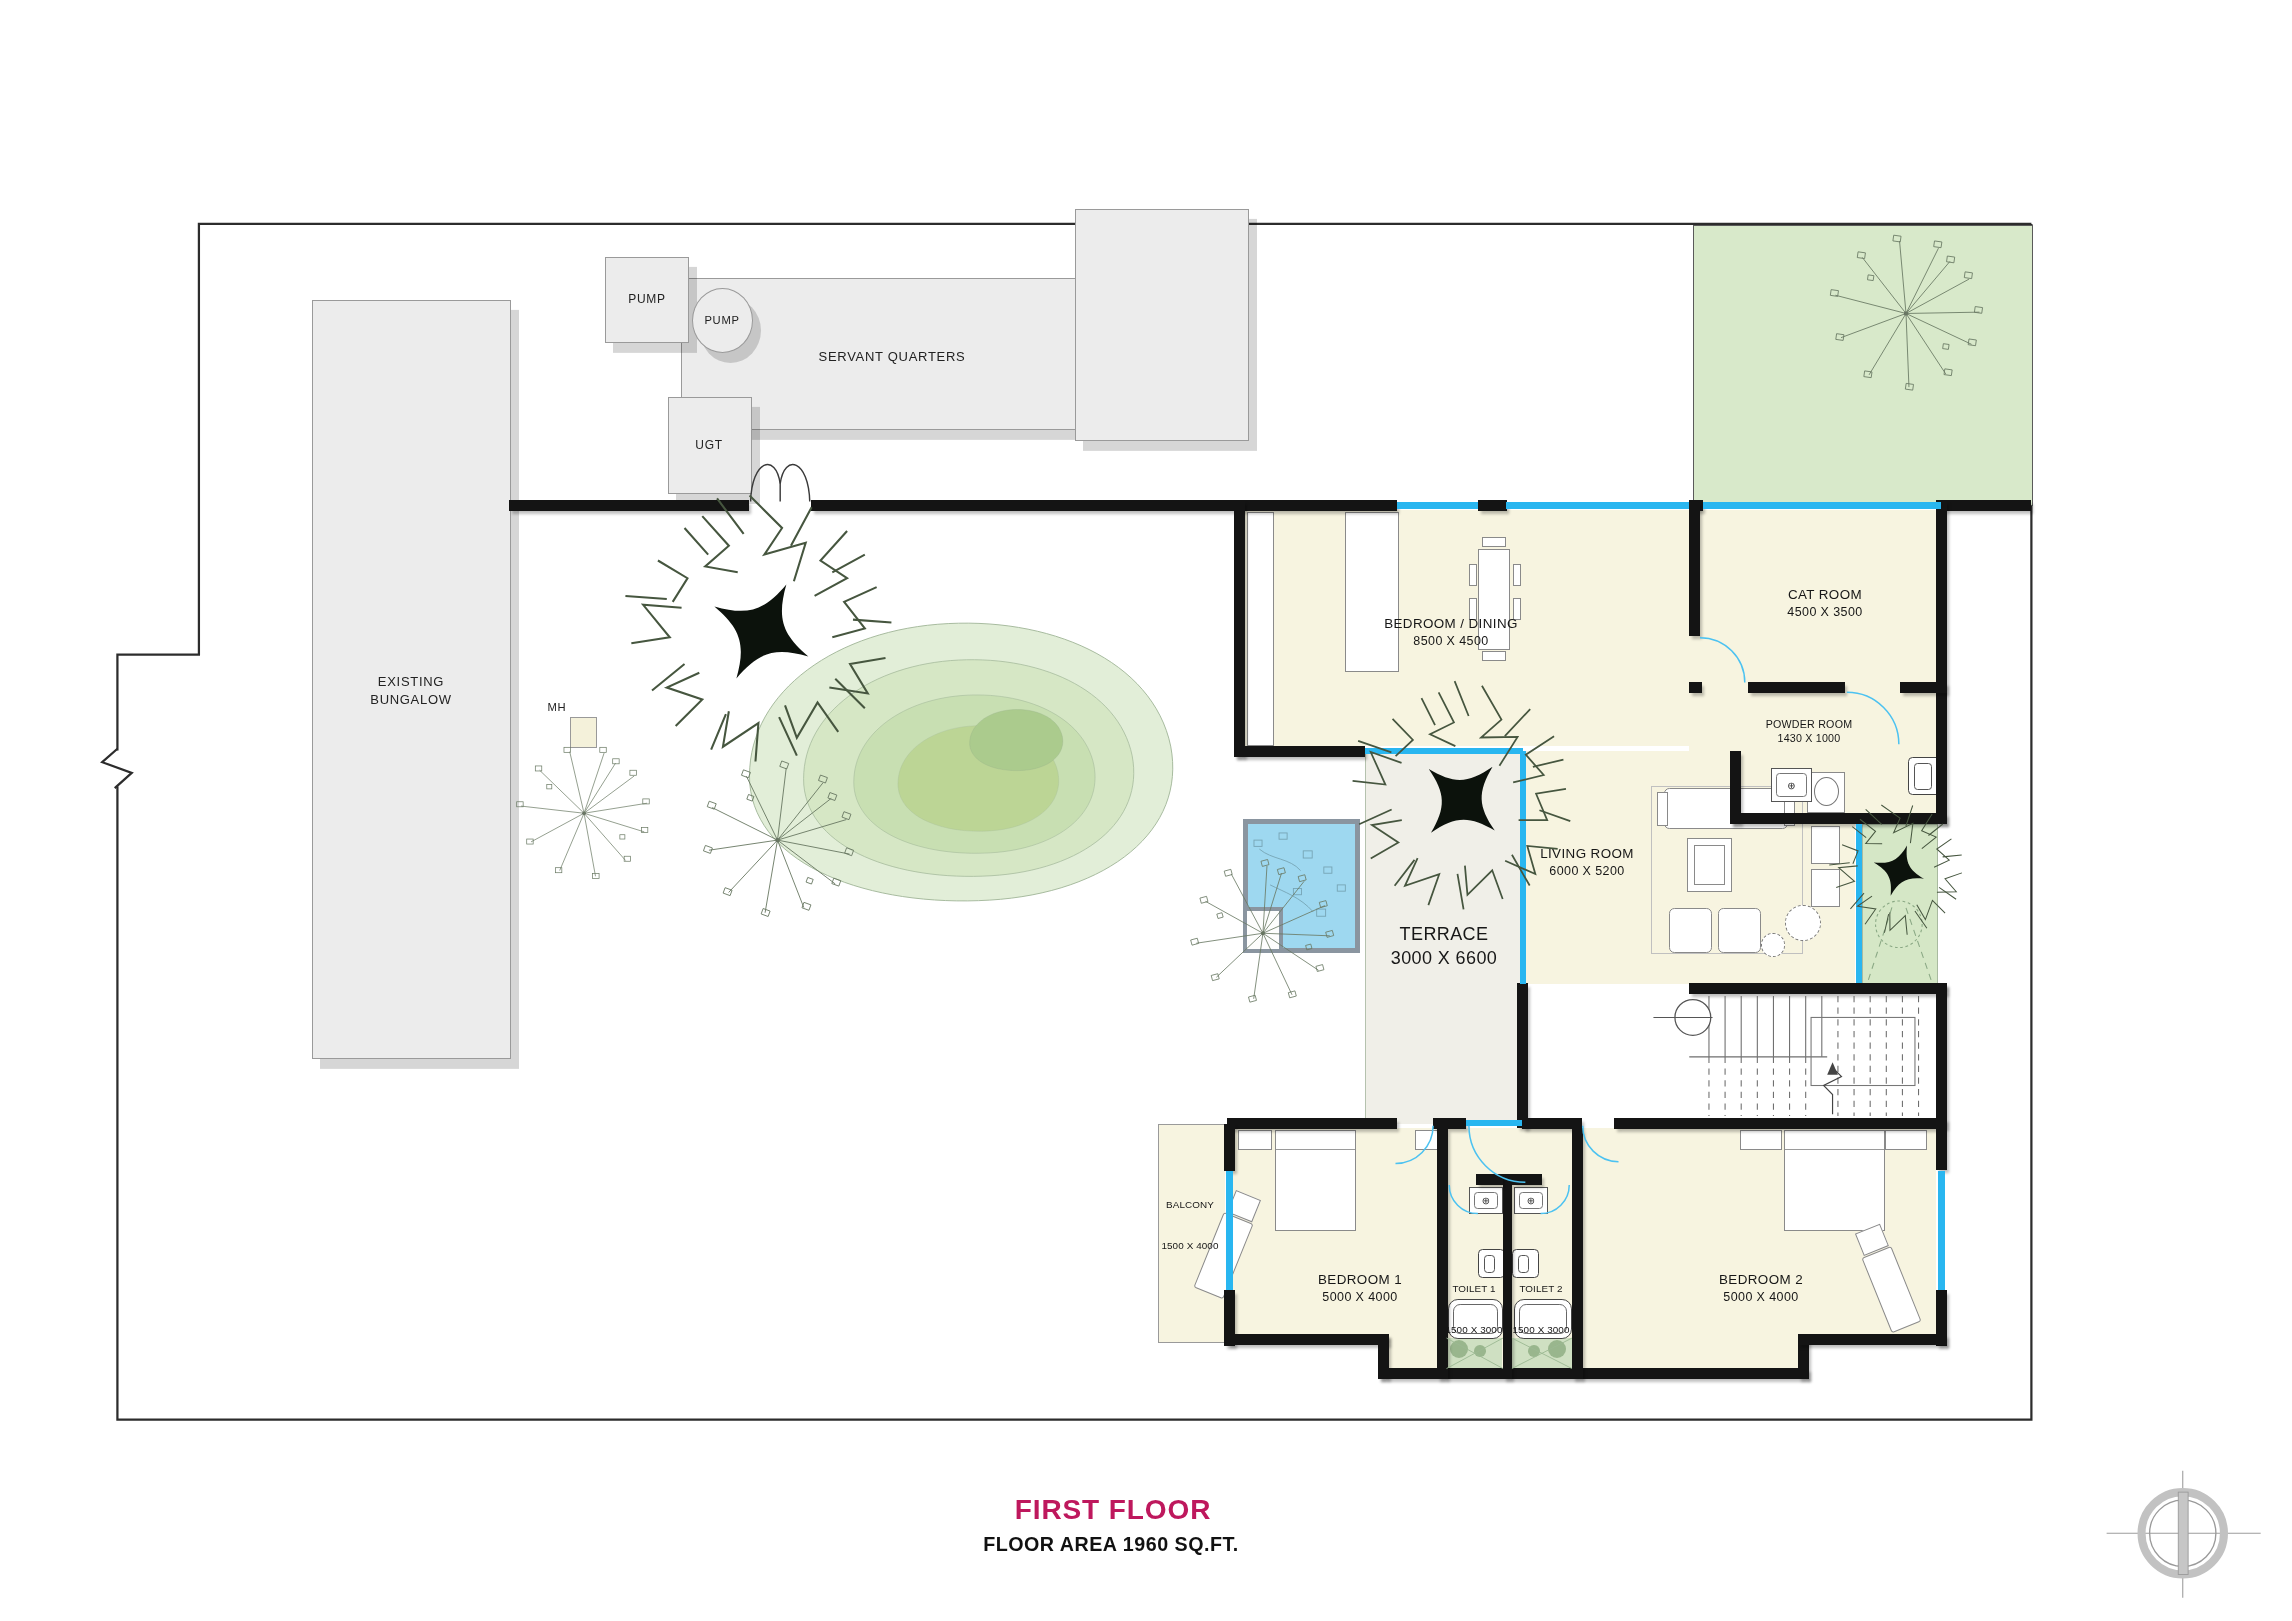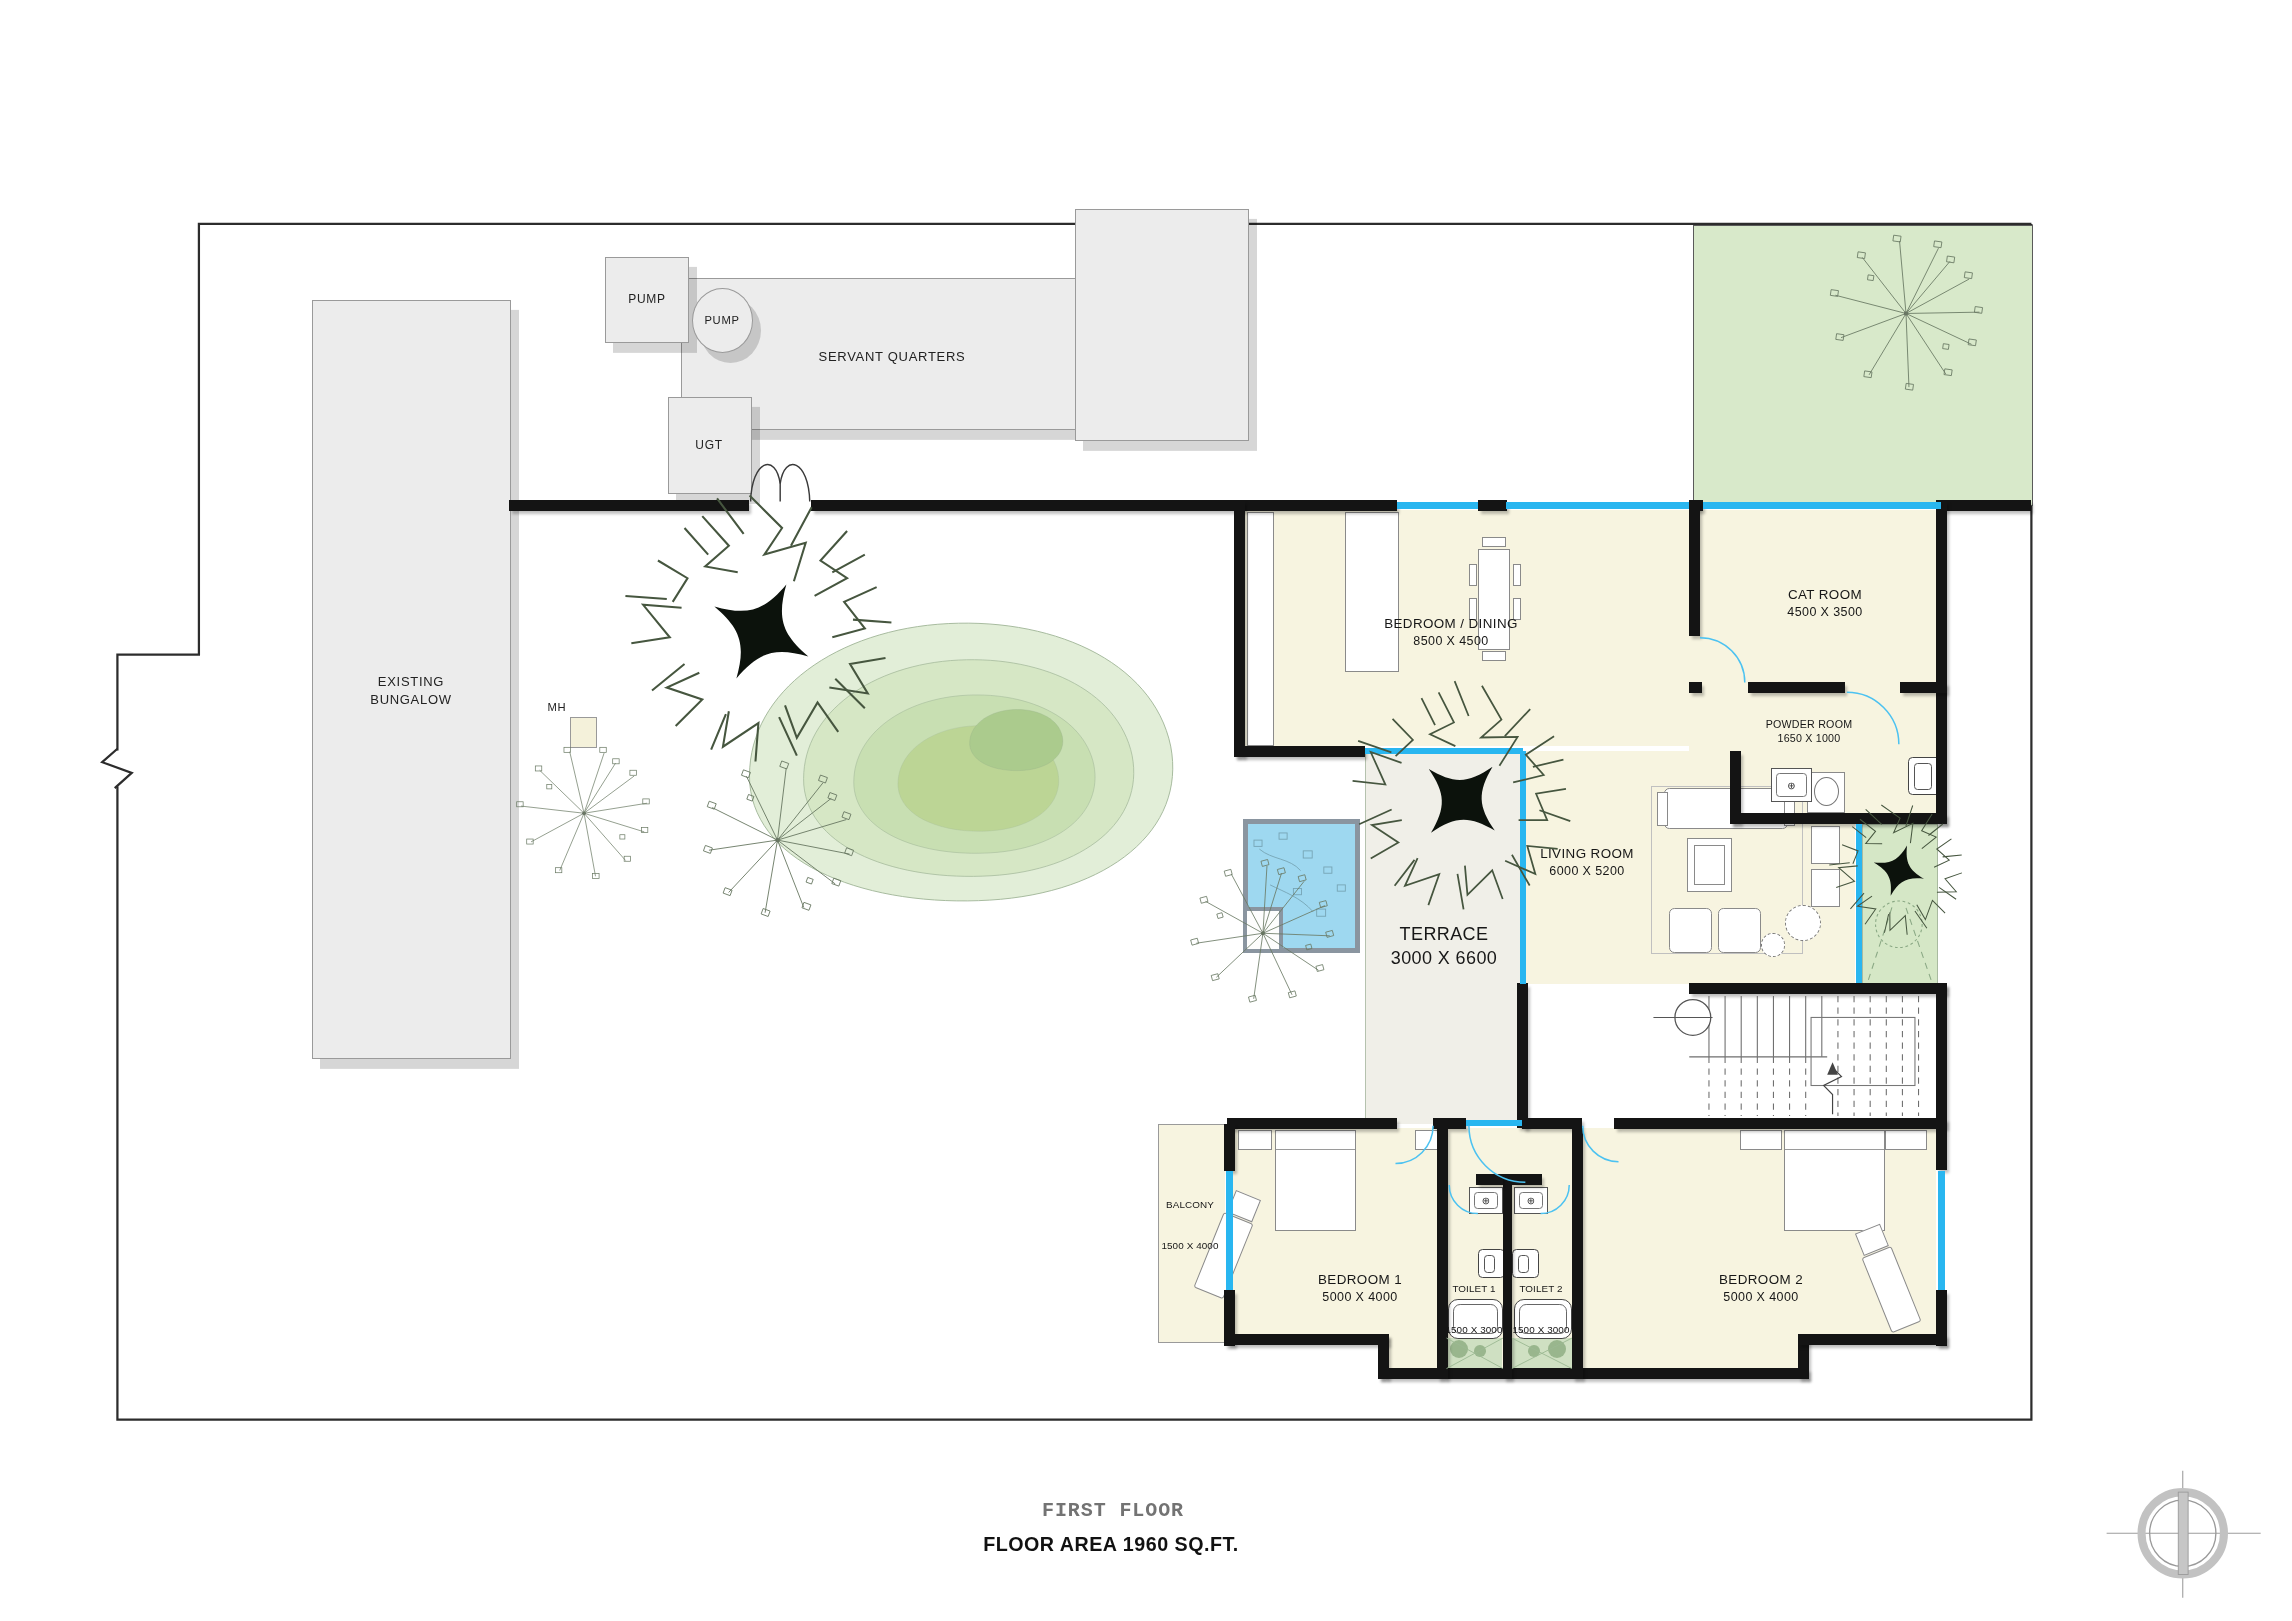--- a/index.html
+++ b/index.html
@@ -44,22 +44,22 @@
   
   .lbl{position:absolute;transform:translate(-50%,-50%);text-align:center;white-space:nowrap;
        letter-spacing:0.4px;line-height:1.35;font-size:13.4px;color:#171717;}
   .lbl .d{font-size:12.5px;}
   .lbl14 .n,.lbl14 .d{font-size:18px;}
   .lbl12 .n,.lbl12 .d{font-size:10.7px;letter-spacing:0.2px;}
   .lbl11 .n,.lbl11 .d{font-size:9.9px;letter-spacing:0.1px;margin-top:28px;}
   .sitelbl{position:absolute;transform:translate(-50%,-50%);text-align:center;
            font-size:13px;letter-spacing:0.7px;color:#222;}
   .wrap{white-space:normal;width:125px;line-height:1.4;}
-  .title{position:absolute;transform:translate(-50%,-50%);font-size:20px;letter-spacing:0.9px;
-         color:#737373;font-weight:600;font-family:Liberation Mono, monospace;}
+  .title{position:absolute;transform:translate(-50%,-50%);font-size:28px;letter-spacing:0.9px;
+         color:#be185d;font-weight:600;}
   .subtitle{position:absolute;transform:translate(-50%,-50%);font-size:19.7px;letter-spacing:0.5px;
             color:#111;font-weight:600;}
   svg.layer{position:absolute;left:0;top:0;pointer-events:none;}
 </style>
 </head>
 <body>
 
 <div class="canvas">
 
   <svg class="layer" width="2293" height="1622" viewBox="0 0 2560 1811">
@@ -332,21 +332,21 @@
   <div class="lbl" style="left:1451px;top:632px;">
     <div class="n">BEDROOM / DINING</div>
     <div class="d">8500 X 4500</div>
   </div>
   <div class="lbl" style="left:1825px;top:603px;">
     <div class="n">CAT ROOM</div>
     <div class="d">4500 X 3500</div>
   </div>
   <div class="lbl lbl12" style="left:1809px;top:724px;margin-top:7px;">
     <div class="n">POWDER ROOM</div>
-    <div class="d">1650 X 1000</div>
+    <div class="d">1430 X 1000</div>
   </div>
   <div class="lbl" style="left:1587px;top:862px;">
     <div class="n">LIVING ROOM</div>
     <div class="d">6000 X 5200</div>
   </div>
   <div class="lbl lbl14" style="left:1444px;top:946px;">
     <div class="n">TERRACE</div>
     <div class="d">3000 X 6600</div>
   </div>
   <div class="lbl lbl11" style="left:1190px;top:1211px;">

